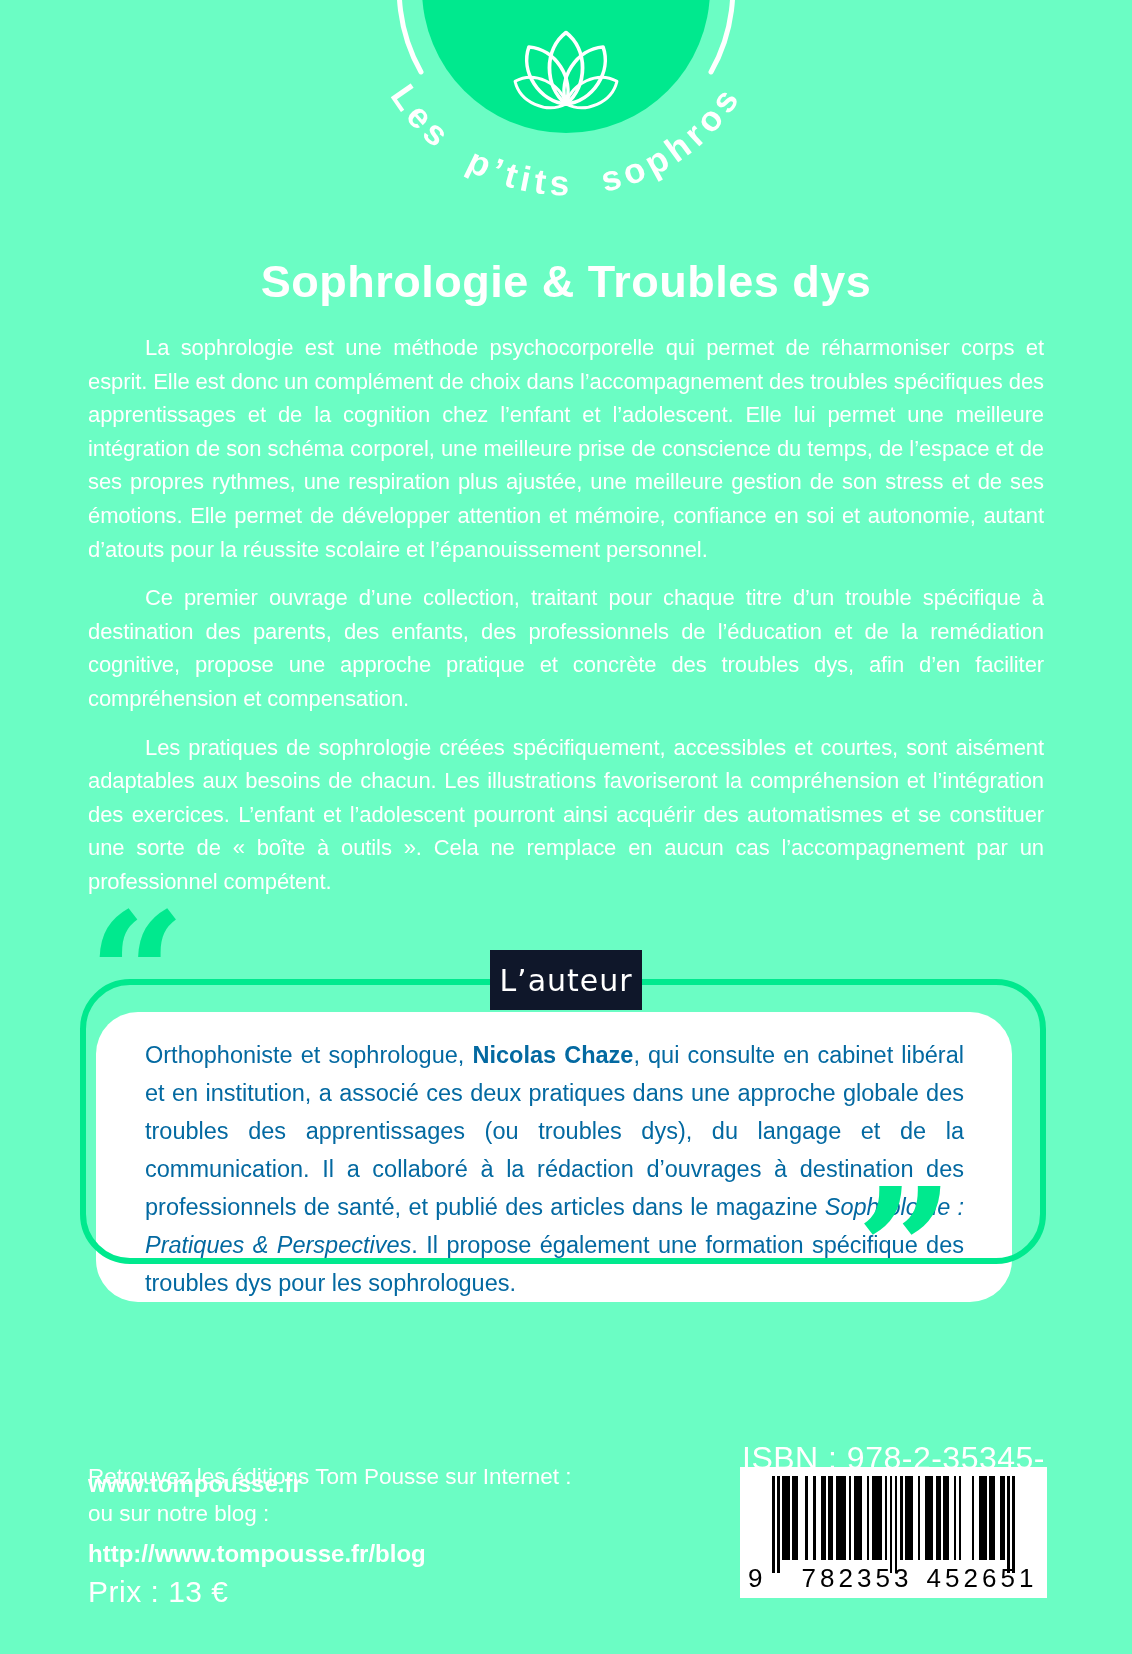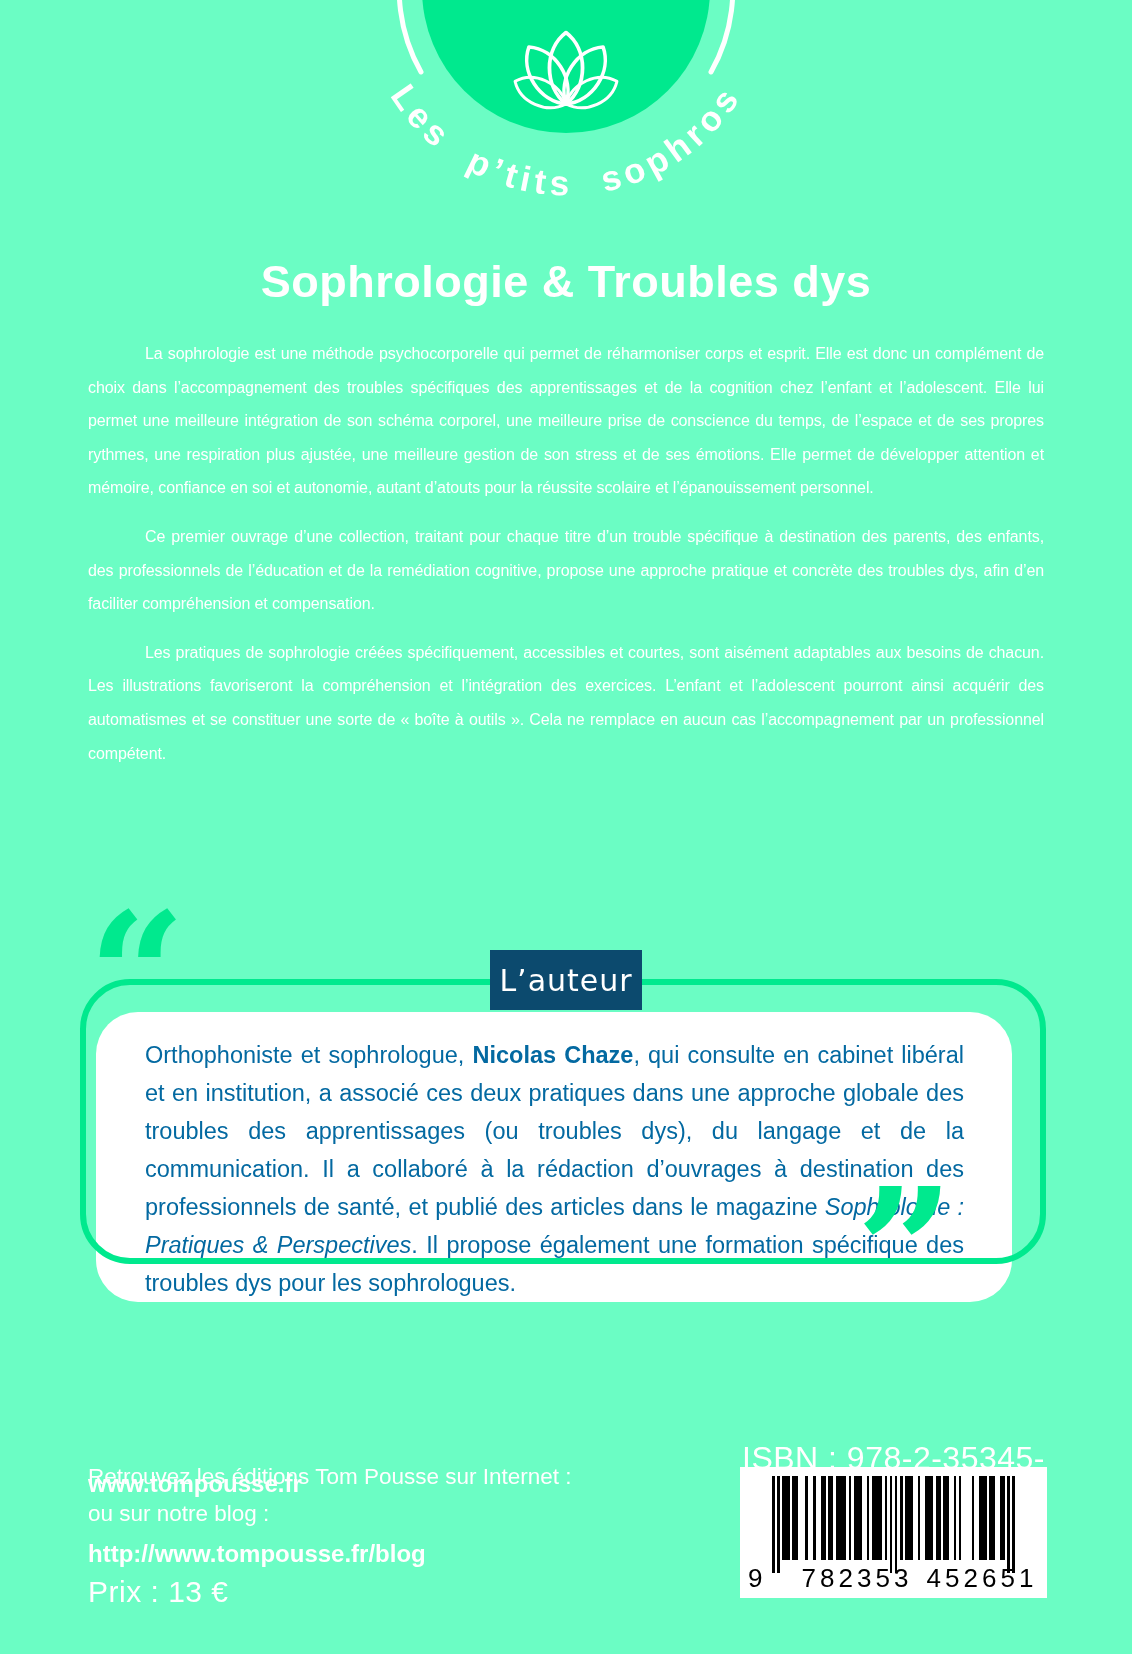--- a/index.html
+++ b/index.html
@@ -19,39 +19,39 @@
     font-weight:bold;font-size:35px;letter-spacing:5px;word-spacing:16px;}
   .lotus{fill:none;stroke:#ffffff;stroke-width:3.6;stroke-linejoin:round;}
   
   .book-title{
     position:absolute;top:226px;left:0;width:1132px;
     text-align:center;font-size:45px;font-weight:bold;letter-spacing:0.5px;
   }
   
   .body-copy{position:absolute;top:331px;left:88px;width:956px;}
   .body-copy p{
-    margin:6px 0 15px 0;
-    font-size:16px;line-height:33.6px;
+    margin:0 0 15px 0;
+    font-size:22px;line-height:33.6px;
     text-align:justify;text-indent:57px;
     letter-spacing:-0.1px;
   }
   
   .author-whitebox{
     position:absolute;left:96px;top:1012px;width:916px;height:290px;
     background:#ffffff;border-radius:42px;z-index:1;
   }
   .author-outline{
     position:absolute;left:80px;top:979px;width:966px;height:285px;
     border:6px solid #00e98e;border-radius:50px;
     box-sizing:border-box;background:transparent;z-index:2;
     pointer-events:none;
   }
   .author-label-box{
     position:absolute;left:490px;top:950px;width:152px;height:60px;
-    background:#0c4a6e;z-index:3;
+    background:#0f172a;z-index:3;
     display:flex;align-items:center;justify-content:center;
   }
   .author-label-box span{
     color:#ffffff;font-size:30px;letter-spacing:1px;
     font-family:"DejaVu Sans",sans-serif;
   }
   .quote-mark{
     position:absolute;z-index:4;color:#00e98e;
     font-family:"DejaVu Serif",serif;font-weight:bold;
     font-size:170px;line-height:1;

